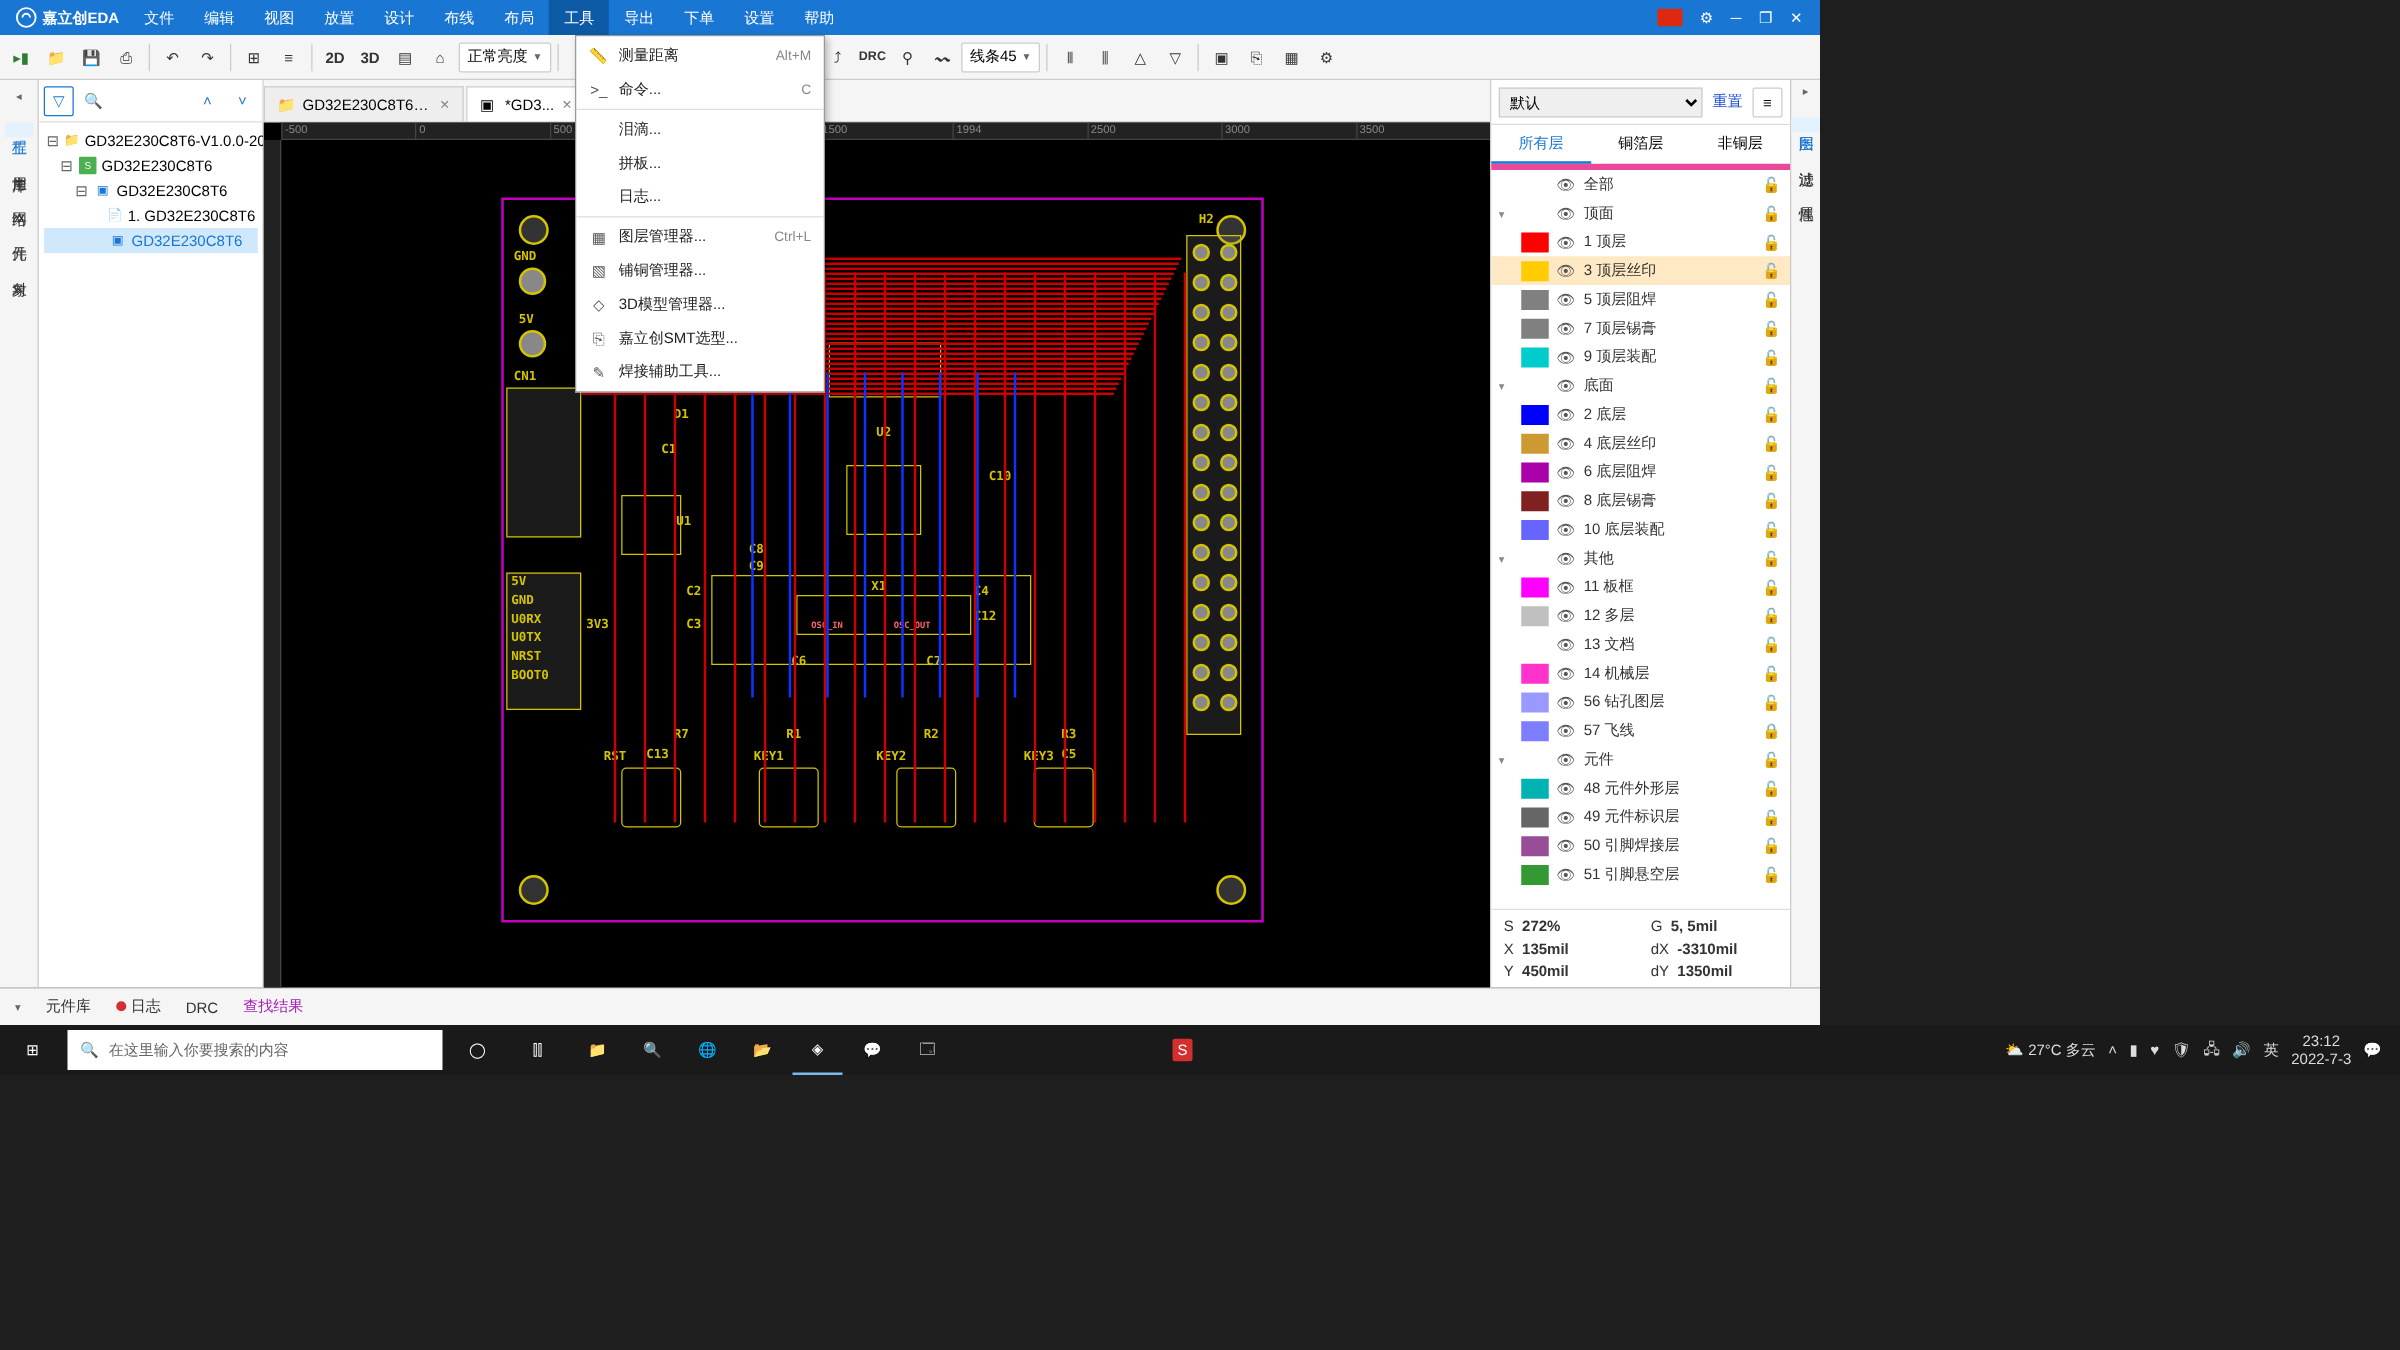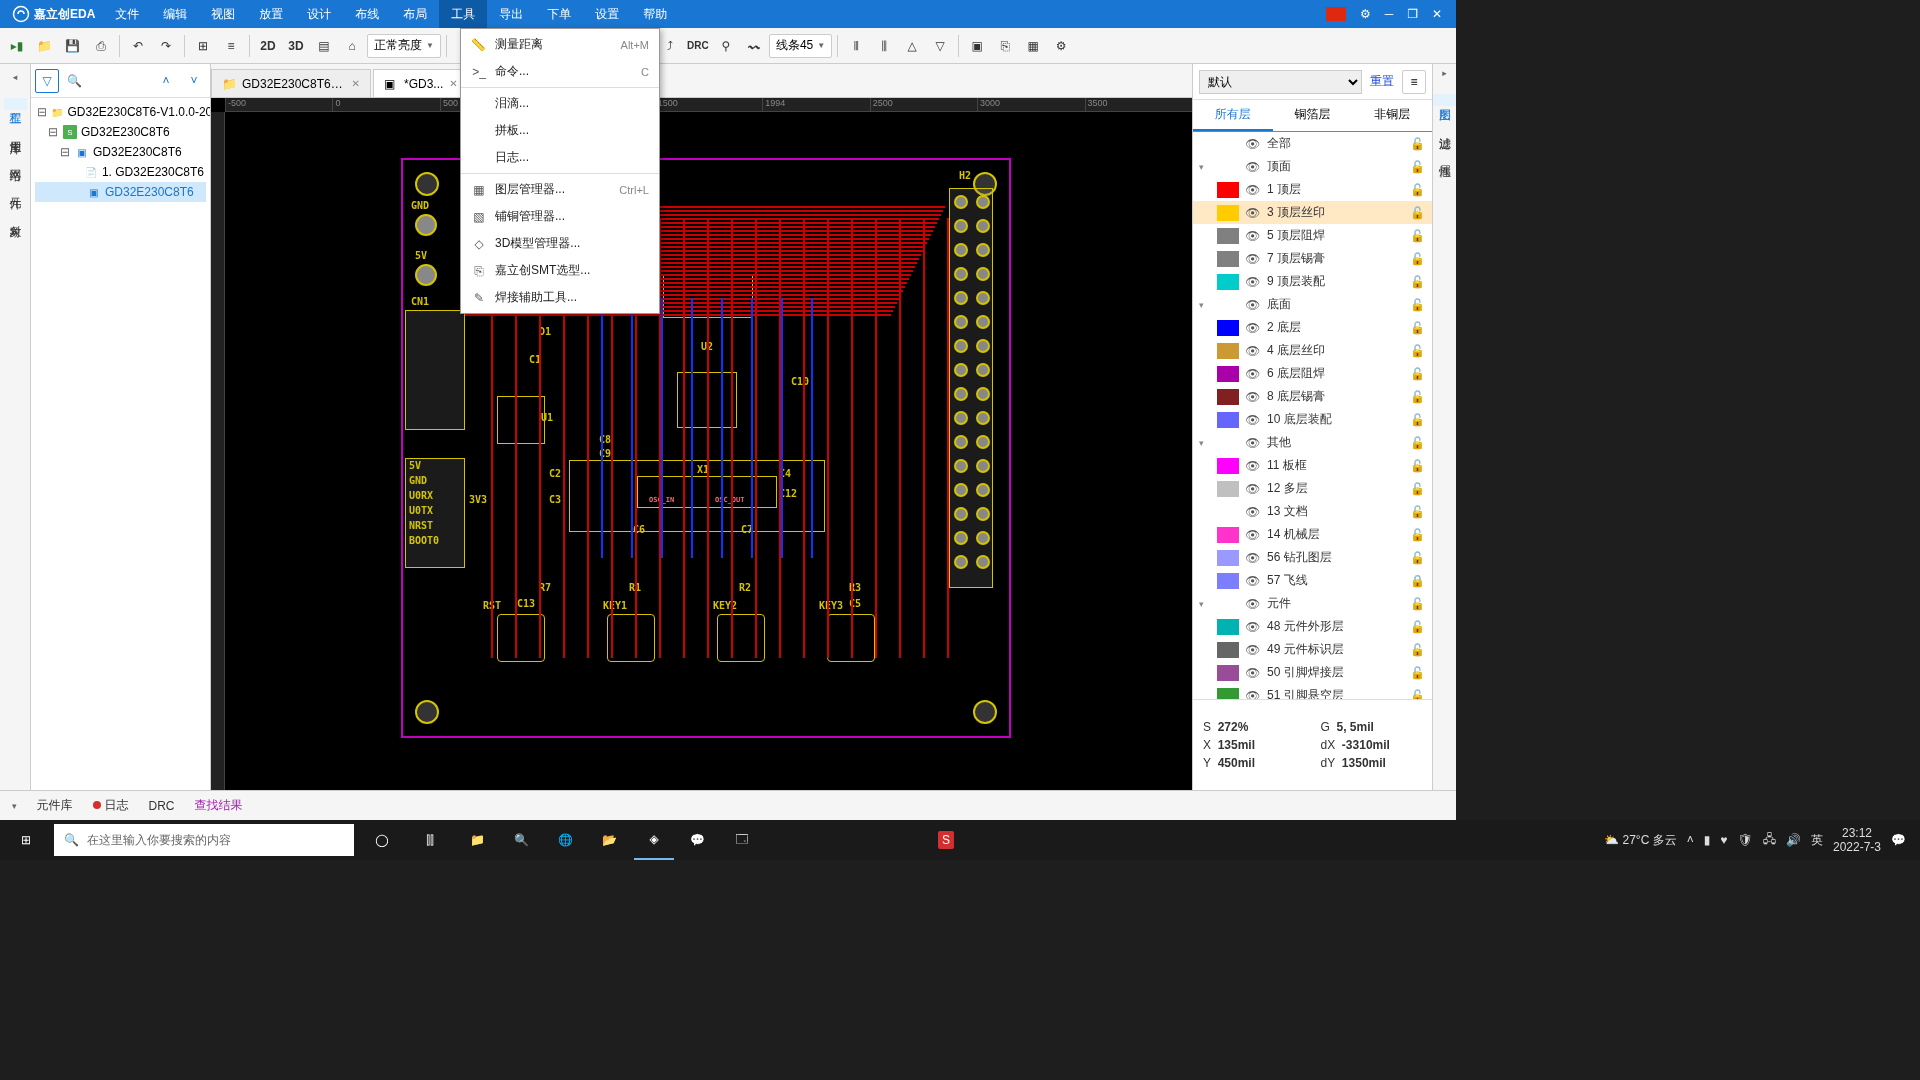--- a/index.html
+++ b/index.html
@@ -72,33 +72,33 @@
 .pad{position:absolute;width:14px;height:14px;background:#888;border:2px solid #d4c400;border-radius:50%}
 .pad.big{width:24px;height:24px;background:#333}
 .silktext{position:absolute;color:#d4c400;font-size:10px;font-family:monospace;font-weight:bold}
 .pinblock{position:absolute;border:1px solid #d4c400;background:rgba(136,136,136,.2)}
 
 .right-panel{width:240px;background:#fff;border-left:1px solid #ccc;display:flex;flex-direction:column}
 .rp-top{height:36px;border-bottom:1px solid #ddd;display:flex;align-items:center;gap:8px;padding:0 6px}
 .rp-top select{flex:1;height:24px;border:1px solid #ccc;padding:0 4px}
 .rp-reset{color:#1d4ed8;cursor:pointer}
 .rp-gear{width:24px;height:24px;display:flex;align-items:center;justify-content:center;border:1px solid #ccc;border-radius:2px}
-.rp-tabs{display:flex;border-bottom:1px solid #ec4899}
+.rp-tabs{display:flex;border-bottom:5px solid #ec4899}
 .rp-tab{flex:1;text-align:center;padding:6px 0;cursor:pointer}
 .rp-tab.active{color:#1976d2;border-bottom:2px solid #1976d2}
 .layer-list{flex:1;overflow:auto}
 .layer-row{height:23px;display:flex;align-items:center;gap:6px;padding:0 6px;cursor:pointer}
 .layer-row.sel{background:#ffe8c4}
 .layer-sw{width:22px;height:16px}
 .layer-eye{width:16px;color:#555}
 .layer-name{flex:1;color:#333}
 .layer-lock{width:16px;color:#aaa}
 .layer-group{color:#333;font-weight:500}
 .layer-caret{width:12px;color:#888;font-size:9px}
-.rp-coords{border-top:1px solid #ddd;padding:20px 10px;display:grid;grid-template-columns:1fr 1fr;gap:4px 16px;color:#333}
+.rp-coords{border-top:1px solid #ddd;padding:6px 10px;display:grid;grid-template-columns:1fr 1fr;gap:4px 16px;color:#333}
 .rp-coords span{white-space:nowrap}
 
 .right-rail{width:24px;background:#f5f5f5;border-left:1px solid #ccc;display:flex;flex-direction:column;align-items:center;padding-top:4px;gap:16px}
 
 .bottom{height:30px;background:#f5f5f5;border-top:1px solid #ccc;display:flex;align-items:center;gap:20px;padding:0 12px}
 .bt-item{cursor:pointer;color:#333}
 .bt-item.active{color:#a21caf}
 .bt-dot{width:8px;height:8px;border-radius:50%;background:#d32f2f;display:inline-block;margin-right:4px}
 
 .taskbar{height:40px;background:#1a1a1a;display:flex;align-items:center;color:#fff;padding:0 6px;gap:8px}
@@ -406,21 +406,21 @@
           <div class="silktext" style="top:338px;left:314px;font-size:7px;color:#ff6666">OSC_OUT</div>
 
           <div class="silktext" style="top:424px;left:138px">R7</div>
           <div class="silktext" style="top:424px;left:228px">R1</div>
           <div class="silktext" style="top:424px;left:338px">R2</div>
           <div class="silktext" style="top:424px;left:448px">R3</div>
           <div class="silktext" style="top:440px;left:116px">C13</div>
           <div class="silktext" style="top:440px;left:448px">C5</div>
           <div class="silktext" style="top:442px;left:82px">RST</div>
           <div class="silktext" style="top:442px;left:202px">KEY1</div>
-          <div class="silktext" style="top:442px;left:312px">KEY2</div>
+          <div class="silktext" style="top:442px;left:300px">KEY2</div>
           <div class="silktext" style="top:442px;left:418px">KEY3</div>
 
           <div class="silk" style="top:456px;left:96px;width:48px;height:48px;border-radius:4px"></div>
           <div class="silk" style="top:456px;left:206px;width:48px;height:48px;border-radius:4px"></div>
           <div class="silk" style="top:456px;left:316px;width:48px;height:48px;border-radius:4px"></div>
           <div class="silk" style="top:456px;left:426px;width:48px;height:48px;border-radius:4px"></div>
 
           <div class="silk" style="top:238px;left:96px;width:48px;height:48px"></div>
           <div class="silk" style="top:214px;left:276px;width:60px;height:56px"></div>
           <div class="silk" style="top:318px;left:236px;width:140px;height:32px"></div>

